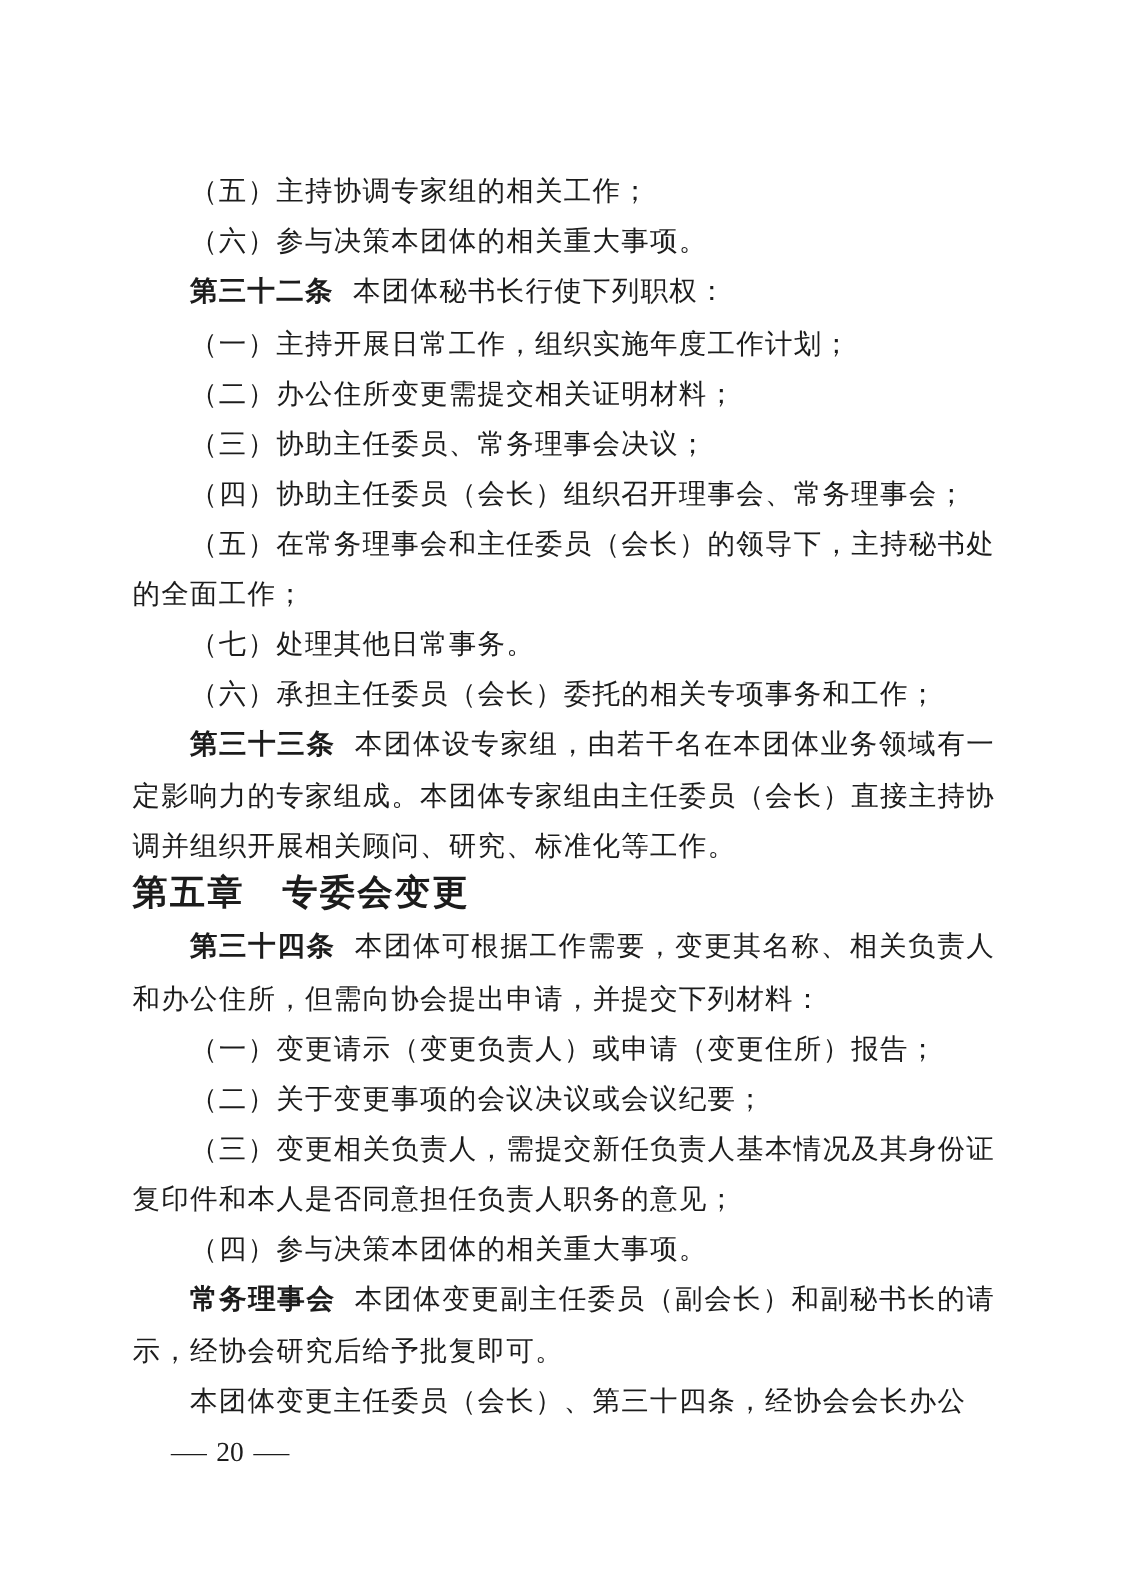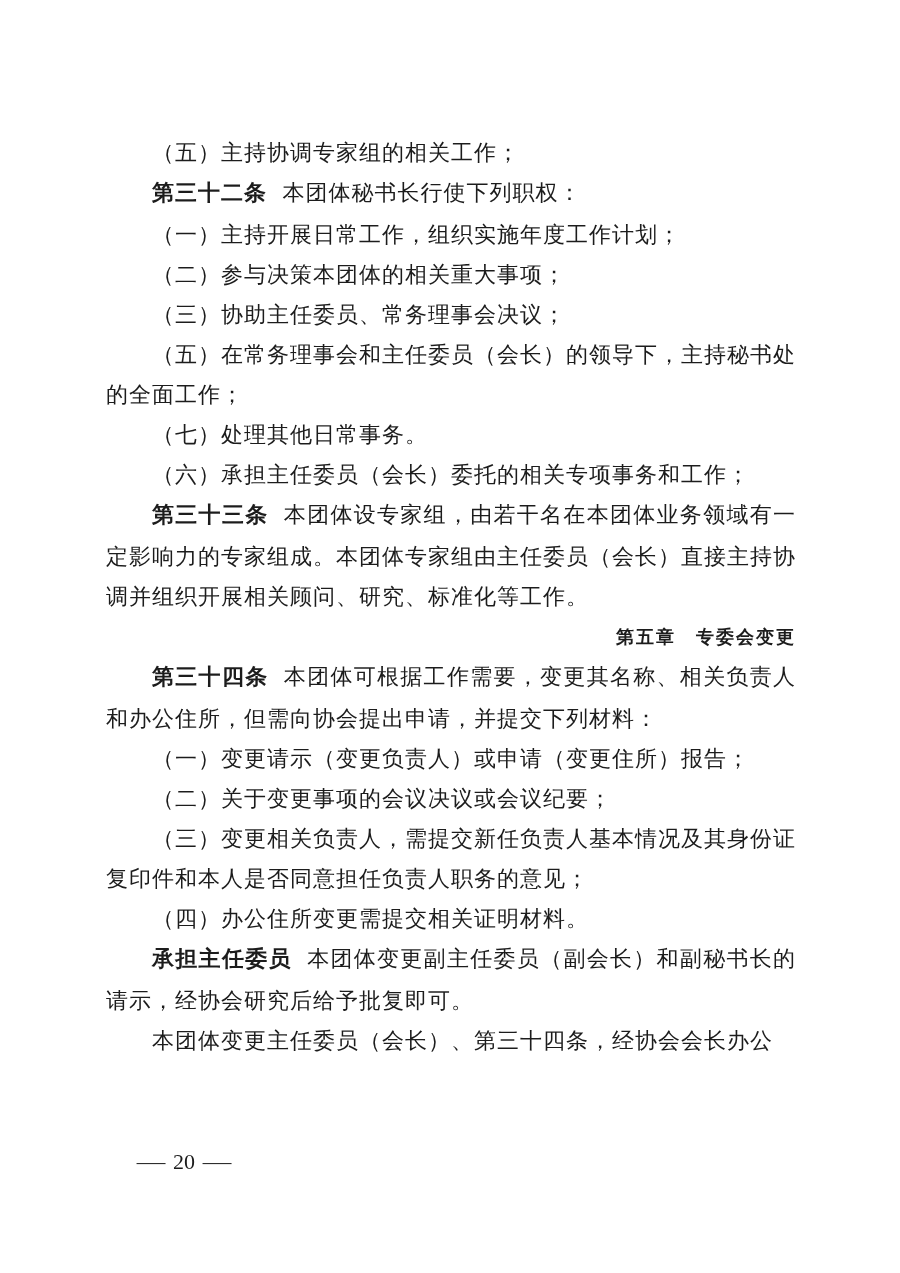--- a/index.html
+++ b/index.html
@@ -28,25 +28,25 @@
     text-align: justify;
     text-indent: 46px;
     color: #1c1c1c;
   }
   .para .prefix {
     font-weight: bold;
     margin-right: 0.7em;
     font-family: Liberation Mono, monospace;
   }
   .para.chapter {
-    text-align: right;
+    text-align: left;
     text-indent: 0;
-    font-family: Liberation Serif, serif;
+    font-family: Liberation Mono, monospace;
     font-weight: bold;
-    font-size: 18px;
+    font-size: 28px;
     letter-spacing: 2px;
     line-height: 40px;
   }
   .footer {
     position: absolute;
     left: 140px; top: 1146px;
     height: 32px;
     display: flex;
     align-items: center;
     gap: 11px;
@@ -56,35 +56,37 @@
     letter-spacing: 0;
   }
   .footer .dash { font-size: 22px; transform: scaleX(1.3); display: inline-block; }
 </style>
 </head>
 <body>
 
 <div class="page">
   <div class="doc">
       <div class="para body">（五）主持协调专家组的相关工作；</div>
+      <div class="para body">（六）参与决策本团体的相关重大事项。</div>
       <div class="para body"><span class="prefix">第三十二条</span>本团体秘书长行使下列职权：</div>
       <div class="para body">（一）主持开展日常工作，组织实施年度工作计划；</div>
-      <div class="para body">（二）参与决策本团体的相关重大事项；</div>
+      <div class="para body">（二）办公住所变更需提交相关证明材料；</div>
       <div class="para body">（三）协助主任委员、常务理事会决议；</div>
+      <div class="para body">（四）协助主任委员（会长）组织召开理事会、常务理事会；</div>
       <div class="para body">（五）在常务理事会和主任委员（会长）的领导下，主持秘书处的全面工作；</div>
       <div class="para body">（七）处理其他日常事务。</div>
       <div class="para body">（六）承担主任委员（会长）委托的相关专项事务和工作；</div>
       <div class="para body"><span class="prefix">第三十三条</span>本团体设专家组，由若干名在本团体业务领域有一定影响力的专家组成。本团体专家组由主任委员（会长）直接主持协调并组织开展相关顾问、研究、标准化等工作。</div>
       <div class="para chapter">第五章　专委会变更</div>
       <div class="para body"><span class="prefix">第三十四条</span>本团体可根据工作需要，变更其名称、相关负责人和办公住所，但需向协会提出申请，并提交下列材料：</div>
       <div class="para body">（一）变更请示（变更负责人）或申请（变更住所）报告；</div>
       <div class="para body">（二）关于变更事项的会议决议或会议纪要；</div>
       <div class="para body">（三）变更相关负责人，需提交新任负责人基本情况及其身份证复印件和本人是否同意担任负责人职务的意见；</div>
-      <div class="para body">（四）办公住所变更需提交相关证明材料。</div>
-      <div class="para body"><span class="prefix">承担主任委员</span>本团体变更副主任委员（副会长）和副秘书长的请示，经协会研究后给予批复即可。</div>
+      <div class="para body">（四）参与决策本团体的相关重大事项。</div>
+      <div class="para body"><span class="prefix">常务理事会</span>本团体变更副主任委员（副会长）和副秘书长的请示，经协会研究后给予批复即可。</div>
       <div class="para body">本团体变更主任委员（会长）、第三十四条，经协会会长办公</div>
     </div>
   <div class="footer">
     <span class="dash">—</span>
     <span>20</span>
     <span class="dash">—</span>
   </div>
 </div>
 
 </body></html>

